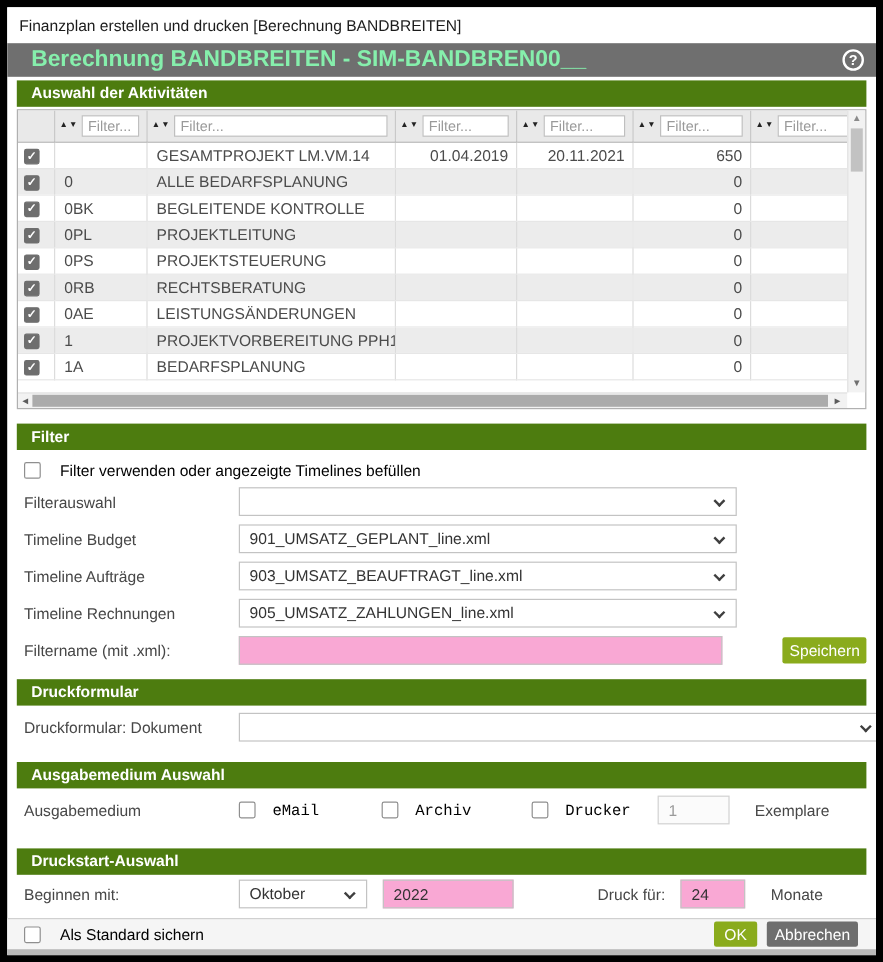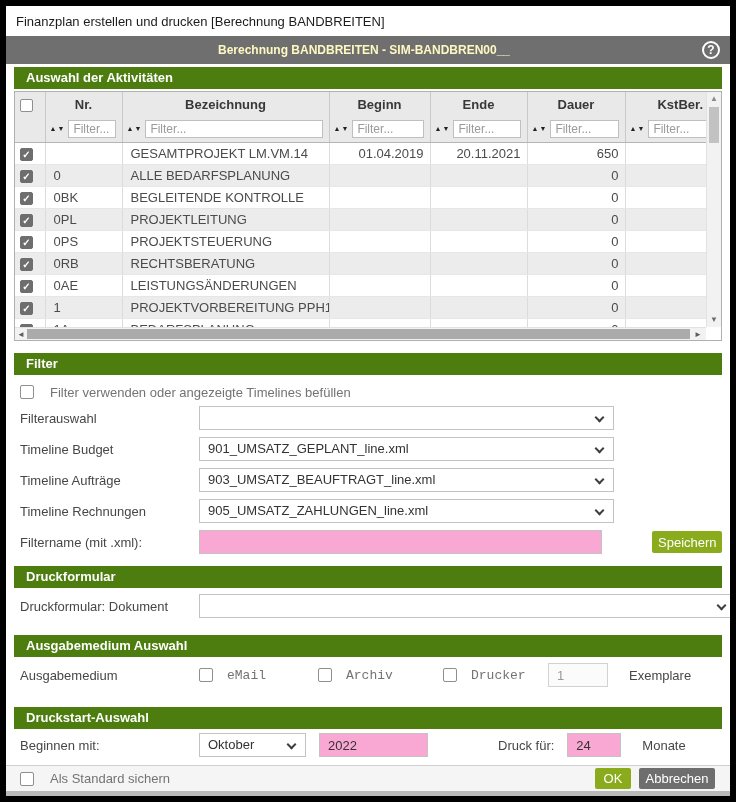--- a/index.html
+++ b/index.html
@@ -4,21 +4,21 @@
 <style>
   html,body{margin:0;padding:0;background:#fff;}
   *{box-sizing:border-box;}
   .dialog{
     width:736px;height:802px;border:6px solid #000000;background:#fff;
     font-family:"Liberation Sans",sans-serif;font-size:13px;color:#3c3c3c;
     display:flex;flex-direction:column;overflow:hidden;
   }
   .titlebar{height:30px;flex:0 0 30px;background:#fff;display:flex;align-items:center;padding-left:10px;color:#1c1c1c;}
   .appheader{height:28px;flex:0 0 28px;background:#6f6f6f;display:flex;align-items:center;padding:0 10px 0 20px;}
-  .appheader-title{color:#fef9c3;font-weight:bold;font-size:12px;flex:1;text-align:center;}
+  .appheader-title{color:#86efac;font-weight:bold;font-size:19px;flex:1;}
   .help{width:18px;height:18px;border:2px solid #fff;border-radius:50%;color:#fff;font-size:12px;
         font-weight:bold;text-align:center;line-height:14px;cursor:pointer;flex:0 0 18px;}
   .content{flex:1 1 auto;padding:0 8px;overflow:hidden;}
   .secbar{height:22px;background:#4d7c0f;color:#fff;font-weight:bold;font-size:13px;
           line-height:22px;padding-left:12px;}
   .mt3{margin-top:3px}.mt2{margin-top:2px}.mt12{margin-top:12px}.mt9{margin-top:9px}
   .mt6{margin-top:6px}.mt7{margin-top:7px}.mt17{margin-top:17px}.mt20{margin-top:20px}.mt4{margin-top:4px}
 
   
   .tablewrap{position:relative;height:250px;border:1px solid #b0b0b0;background:#fff;}
@@ -58,21 +58,21 @@
   .varrow.down{bottom:0;color:#6f6f6f;}
   .vthumb{position:absolute;top:15px;left:2px;right:2px;height:36px;background:#c2c2c2;cursor:pointer;}
   .hscroll{position:absolute;left:0;right:15px;bottom:0;height:13px;background:#f2f2f2;border-top:1px solid #e2e2e2;}
   .harrow{position:absolute;top:0;width:12px;height:13px;text-align:center;font-size:8px;color:#5c5c5c;line-height:13px;cursor:pointer;}
   .harrow.left{left:0;}
   .harrow.right{right:2px;}
   .hthumb{position:absolute;left:12px;right:16px;top:1px;bottom:1px;background:#ababab;cursor:pointer;}
 
   
   .checkrow{display:flex;align-items:center;height:16px;padding-left:6px;}
-  .chklabel{margin-left:16px;color:#737373;}
+  .chklabel{margin-left:16px;color:#000000;}
   .formrow{display:flex;align-items:center;height:24px;padding-left:6px;}
   .flabel{width:179px;flex:0 0 179px;color:#474747;}
   .select{position:relative;width:415px;height:24px;border:1px solid #c3c3c3;background:#fff;
           line-height:22px;padding-left:8px;color:#333;cursor:pointer;flex:0 0 auto;}
   .select.wide{width:537px;}
   .select.small{width:107px;}
   .chev{position:absolute;right:10px;top:7px;width:7px;height:7px;border-right:2px solid #3f3f3f;
         border-bottom:2px solid #3f3f3f;transform:rotate(45deg);}
   .textinput{height:24px;border:1px solid #c3c3c3;background:#f9a8d4;padding:0 8px;
              font-family:"Liberation Sans",sans-serif;font-size:13px;color:#333;}
@@ -120,29 +120,20 @@
           <colgroup id="colgroup">
               <col style="width: 30px;">
               <col style="width: 77px;">
               <col style="width: 207px;">
               <col style="width: 101px;">
               <col style="width: 97px;">
               <col style="width: 98px;">
               <col style="width: 110px;">
             </colgroup>
           <thead>
-            <tr class="titles" id="titles-row">
-              <th class="cb-col"><span class="cbx"></span></th>
-            <th>Nr.</th>
-                <th>Bezeichnung</th>
-                <th>Beginn</th>
-                <th>Ende</th>
-                <th>Dauer</th>
-                <th>KstBer.</th>
-              </tr>
             <tr class="filters" id="filters-row">
               <th class="cb-col"></th>
             <th>
                   <div class="fwrap">
                     <span class="sarrows">
                       <span>▲</span>
                       <span>▼</span>
                     </span>
                     <input class="filterinput" placeholder="Filter..." style="">
                   </div>

